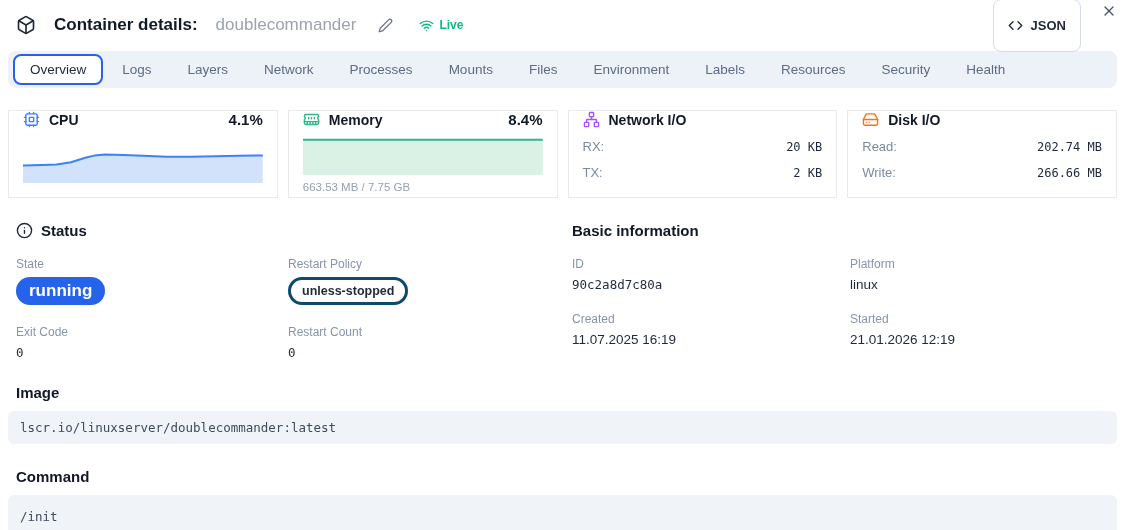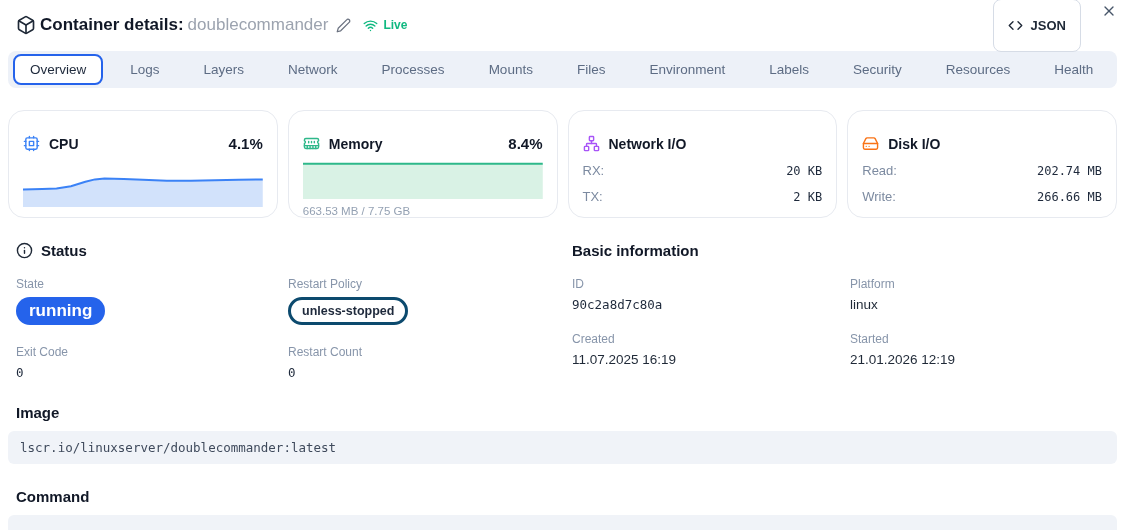--- a/index.html
+++ b/index.html
@@ -2,44 +2,44 @@
 <html><head>
 <meta charset="utf-8">
 <style>
   * { margin:0; padding:0; box-sizing:border-box; }
   body {
     width:1125px; height:530px; background:#ffffff;
     font-family:"Liberation Sans", sans-serif; color:#1f2937;
     position:relative; overflow:hidden;
   }
   
-  .header { display:flex; align-items:center; gap:4px; padding:12px 16px 0 16px; height:38px; }
+  .header { display:flex; align-items:center; gap:18px; padding:12px 16px 0 16px; height:38px; }
   .hdr-title { font-size:17px; font-weight:700; color:#111827; white-space:nowrap; }
   .hdr-name { font-size:17px; color:#9ca3af; white-space:nowrap; }
   .pencil { margin-left:4px; display:flex; align-items:center; cursor:pointer; }
   .live { display:flex; align-items:center; gap:5px; color:#10b981; font-size:12px; font-weight:700; margin-left:8px; }
   .json-btn {
     margin-left:auto; margin-right:28px; display:flex; align-items:center; gap:8px;
     border:1px solid #d6dce6; border-radius:8px; padding:18px 14px;
     font-size:13px; font-weight:600; background:#fff; color:#1f2937; cursor:pointer;
   }
   .close-x { position:absolute; top:3px; right:8px; cursor:pointer; color:#475569; line-height:1; }
   
   .tabbar {
     margin:13px 8px 0 8px; background:#edf1f8; border-radius:8px;
-    display:flex; align-items:center; padding:3px 5px; height:37px; gap:10px;
+    display:flex; align-items:center; padding:3px 5px; height:37px; gap:2px;
   }
   .tab {
     padding:6px 15px; font-size:13.5px; color:#5d6c84; border-radius:8px;
     border:2px solid transparent; cursor:pointer; white-space:nowrap; background:transparent;
   }
   .tab.active { background:#fff; border-color:#2563eb; color:#1e293b; }
   
   .cards { margin:22px 8px 0 8px; display:grid; grid-template-columns:repeat(4,1fr); gap:10px; }
-  .card { border:1px solid #e7eaf0; border-radius:16px; background:#fff; padding:24px 14px; height:108px; }
+  .card { border:1px solid #e7eaf0; border-radius:0; background:#fff; padding:0 14px; height:88px; }
   .card-head { display:flex; align-items:center; gap:9px; }
   .card-title { font-weight:700; font-size:14px; color:#111827; }
   .card-value { margin-left:auto; font-weight:700; font-size:15px; color:#111827; }
   .spark { display:block; width:100%; height:46px; margin-top:9px; }
   .spark.mem { height:38px; }
   .mem-usage { font-size:11.5px; color:#94a1b3; margin-top:6px; }
   .io-row { display:flex; align-items:center; font-size:13px; color:#7c8aa0; margin-top:11px;text-align:right; }
   .io-val { margin-left:auto; font-family:"DejaVu Sans Mono", monospace; font-size:12px; color:#1e293b; }
   
   .info-grid { display:grid; grid-template-columns:556px 1fr; margin:24px 16px 0 16px; }
@@ -113,22 +113,22 @@
 <div class="tabbar">
   <span class="tab active">Overview</span>
   <span class="tab">Logs</span>
   <span class="tab">Layers</span>
   <span class="tab">Network</span>
   <span class="tab">Processes</span>
   <span class="tab">Mounts</span>
   <span class="tab">Files</span>
   <span class="tab">Environment</span>
   <span class="tab">Labels</span>
+  <span class="tab">Resources</span>
   <span class="tab">Security</span>
-  <span class="tab">Resources</span>
   <span class="tab">Health</span>
 </div>
 
 <div class="cards">
 
   <div class="card">
     <div class="card-head">
       <svg width="17" height="17" viewBox="0 0 24 24" fill="none" stroke="#3b82f6" stroke-width="2" stroke-linecap="round" stroke-linejoin="round">
         <rect x="4" y="4" width="16" height="16" rx="2"></rect>
           <rect x="9" y="9" width="6" height="6"></rect>

